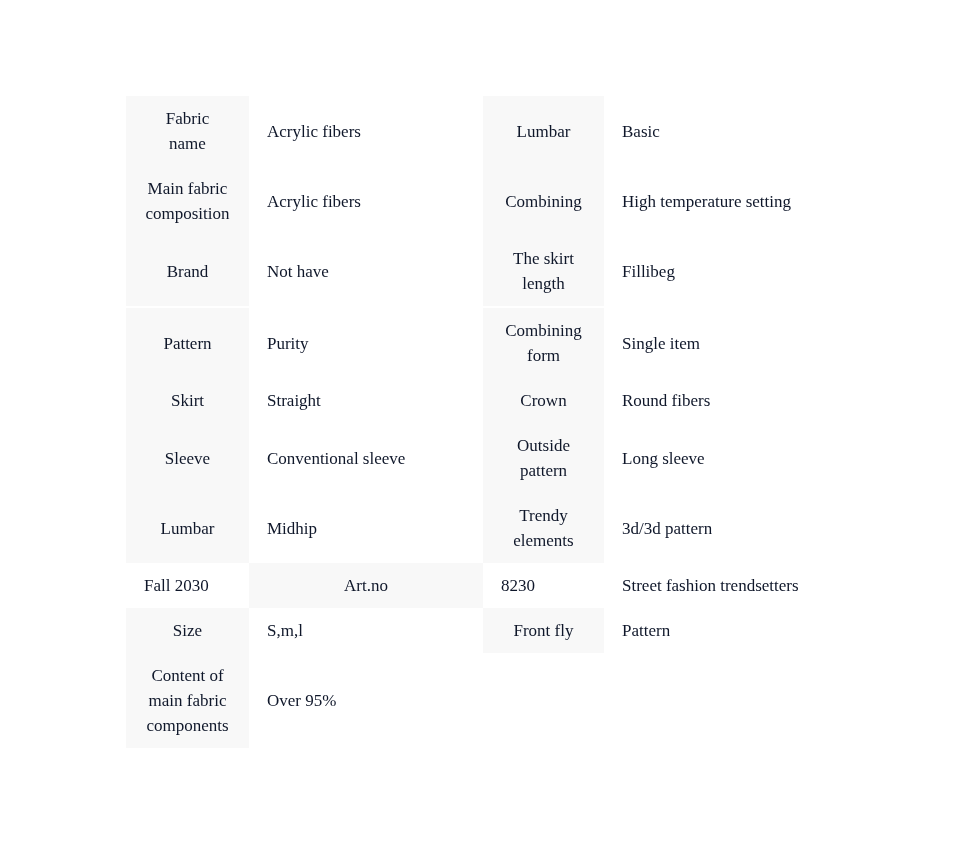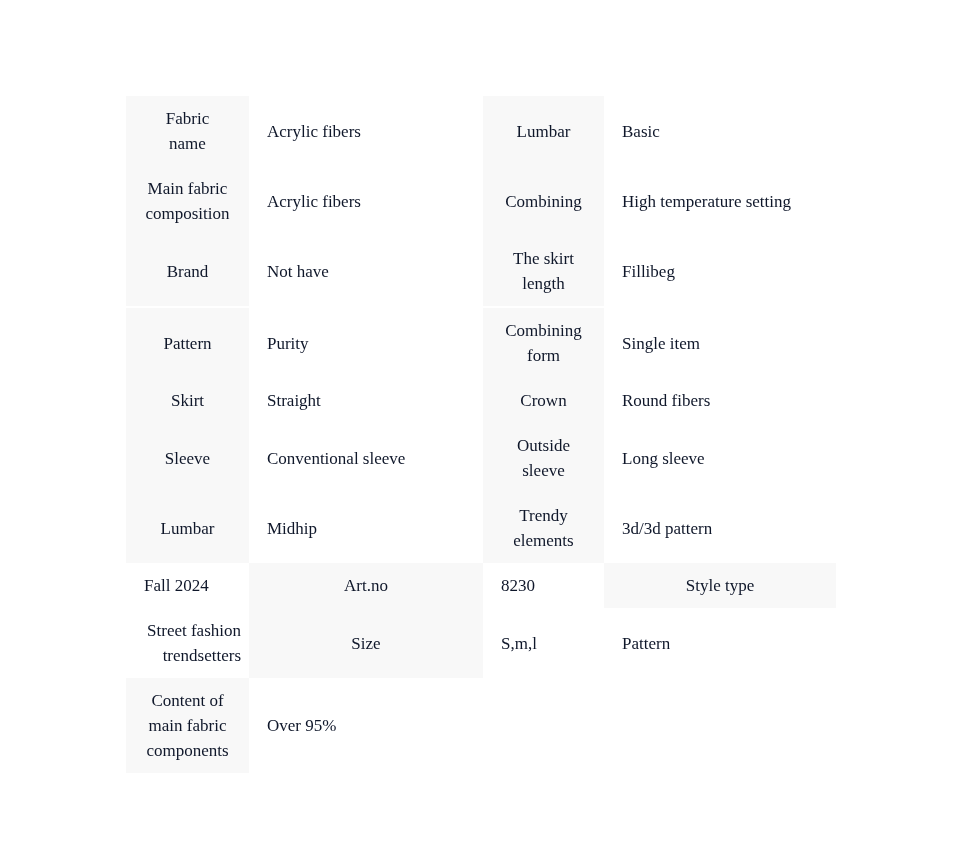--- a/index.html
+++ b/index.html
@@ -77,38 +77,38 @@
     <div class="cell value-cell">Single item</div>
 
     <div class="cell label-cell">Skirt</div>
     <div class="cell value-cell">Straight</div>
     <div class="cell label-cell">Crown</div>
     <div class="cell value-cell">Round fibers</div>
 
     <div class="cell label-cell">Sleeve</div>
     <div class="cell value-cell">Conventional sleeve</div>
     <div class="cell label-cell">Outside
-sleeve</div>
+pattern</div>
     <div class="cell value-cell">Long sleeve</div>
 
     <div class="cell label-cell">Lumbar</div>
     <div class="cell value-cell">Midhip</div>
     <div class="cell label-cell">Trendy
 elements</div>
     <div class="cell value-cell">3d/3d pattern</div>
 
-    <div class="cell value-cell">Fall 2024</div>
+    <div class="cell value-cell">Fall 2030</div>
     <div class="cell label-cell">Art.no</div>
     <div class="cell value-cell">8230</div>
 
-    <div class="cell label-cell">Style type</div>
     <div class="cell value-cell">Street fashion trendsetters</div>
     <div class="cell label-cell">Size</div>
     <div class="cell value-cell">S,m,l</div>
 
+    <div class="cell label-cell">Front fly</div>
     <div class="cell value-cell">Pattern</div>
     <div class="cell label-cell">Content of
 main fabric
 components</div>
     <div class="cell value-cell">Over 95%</div>
   </div>
 
 </div>
 
 </body></html>

